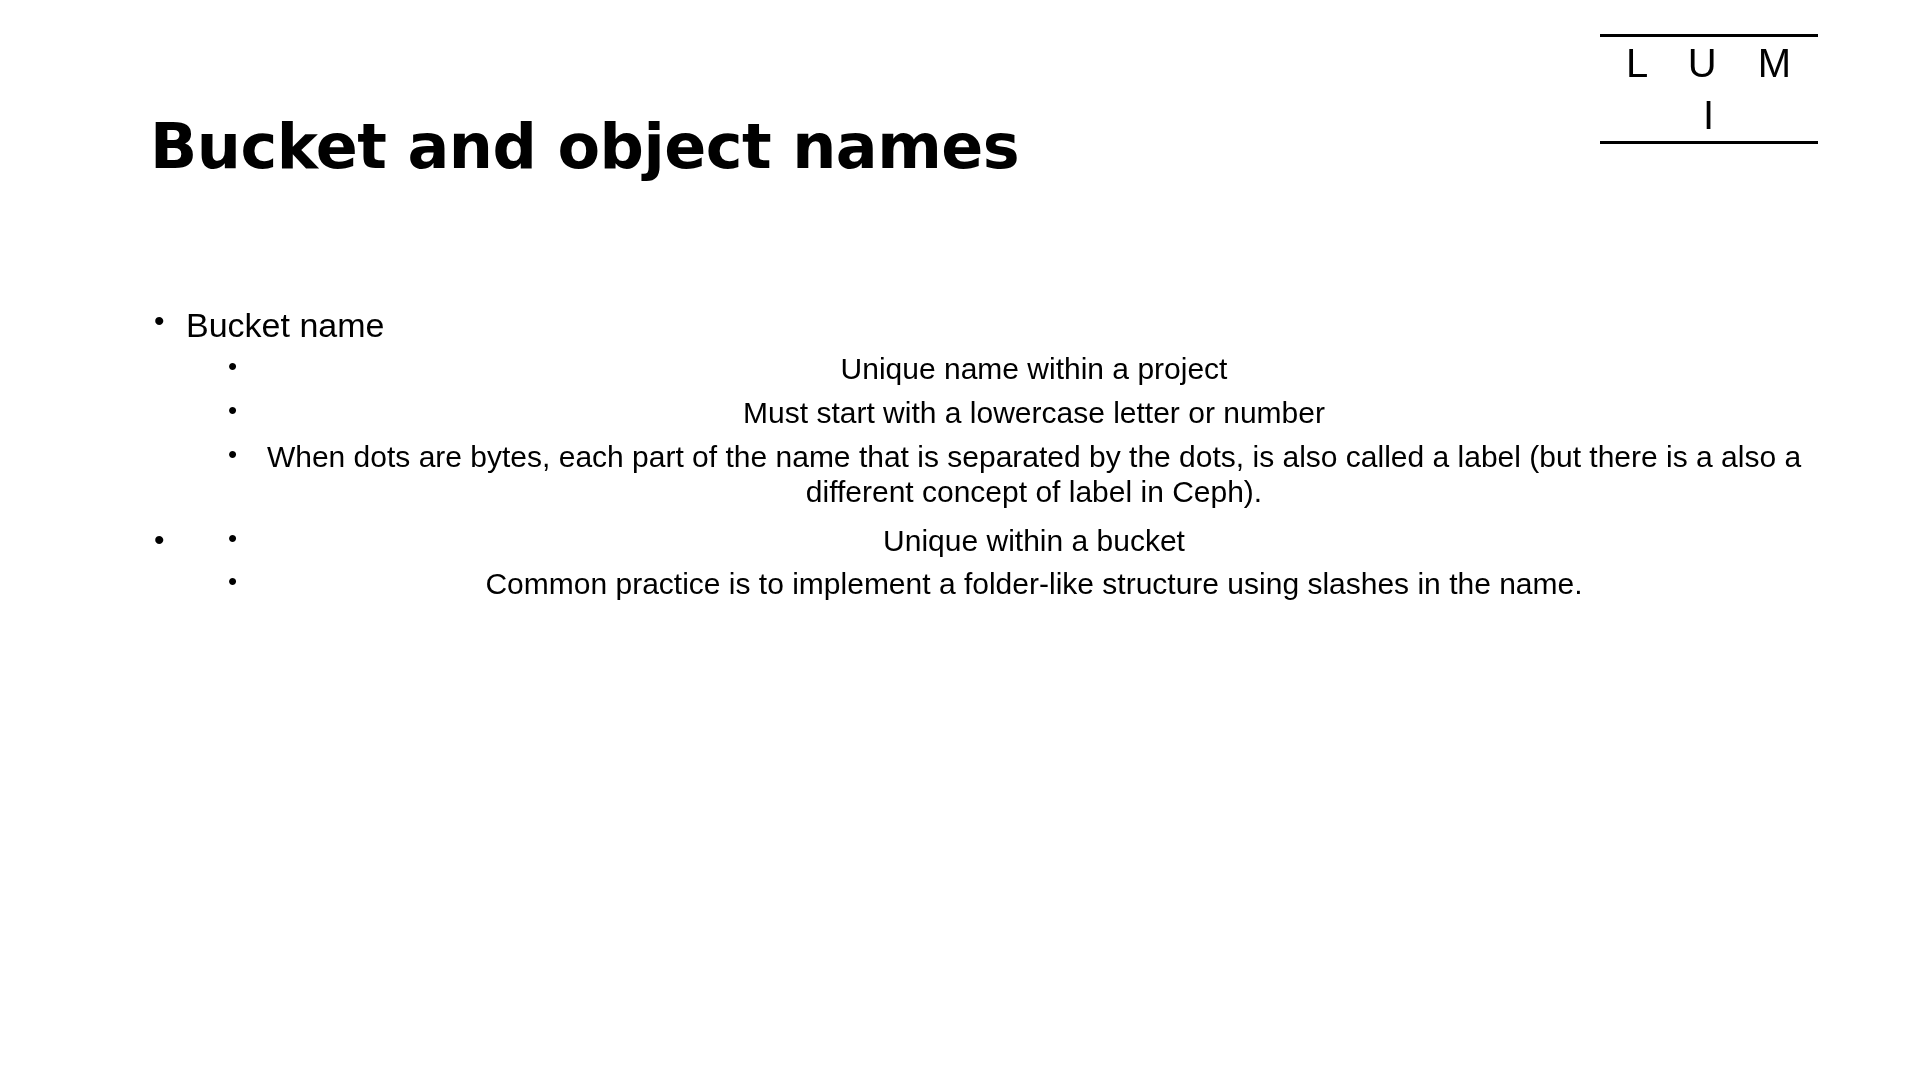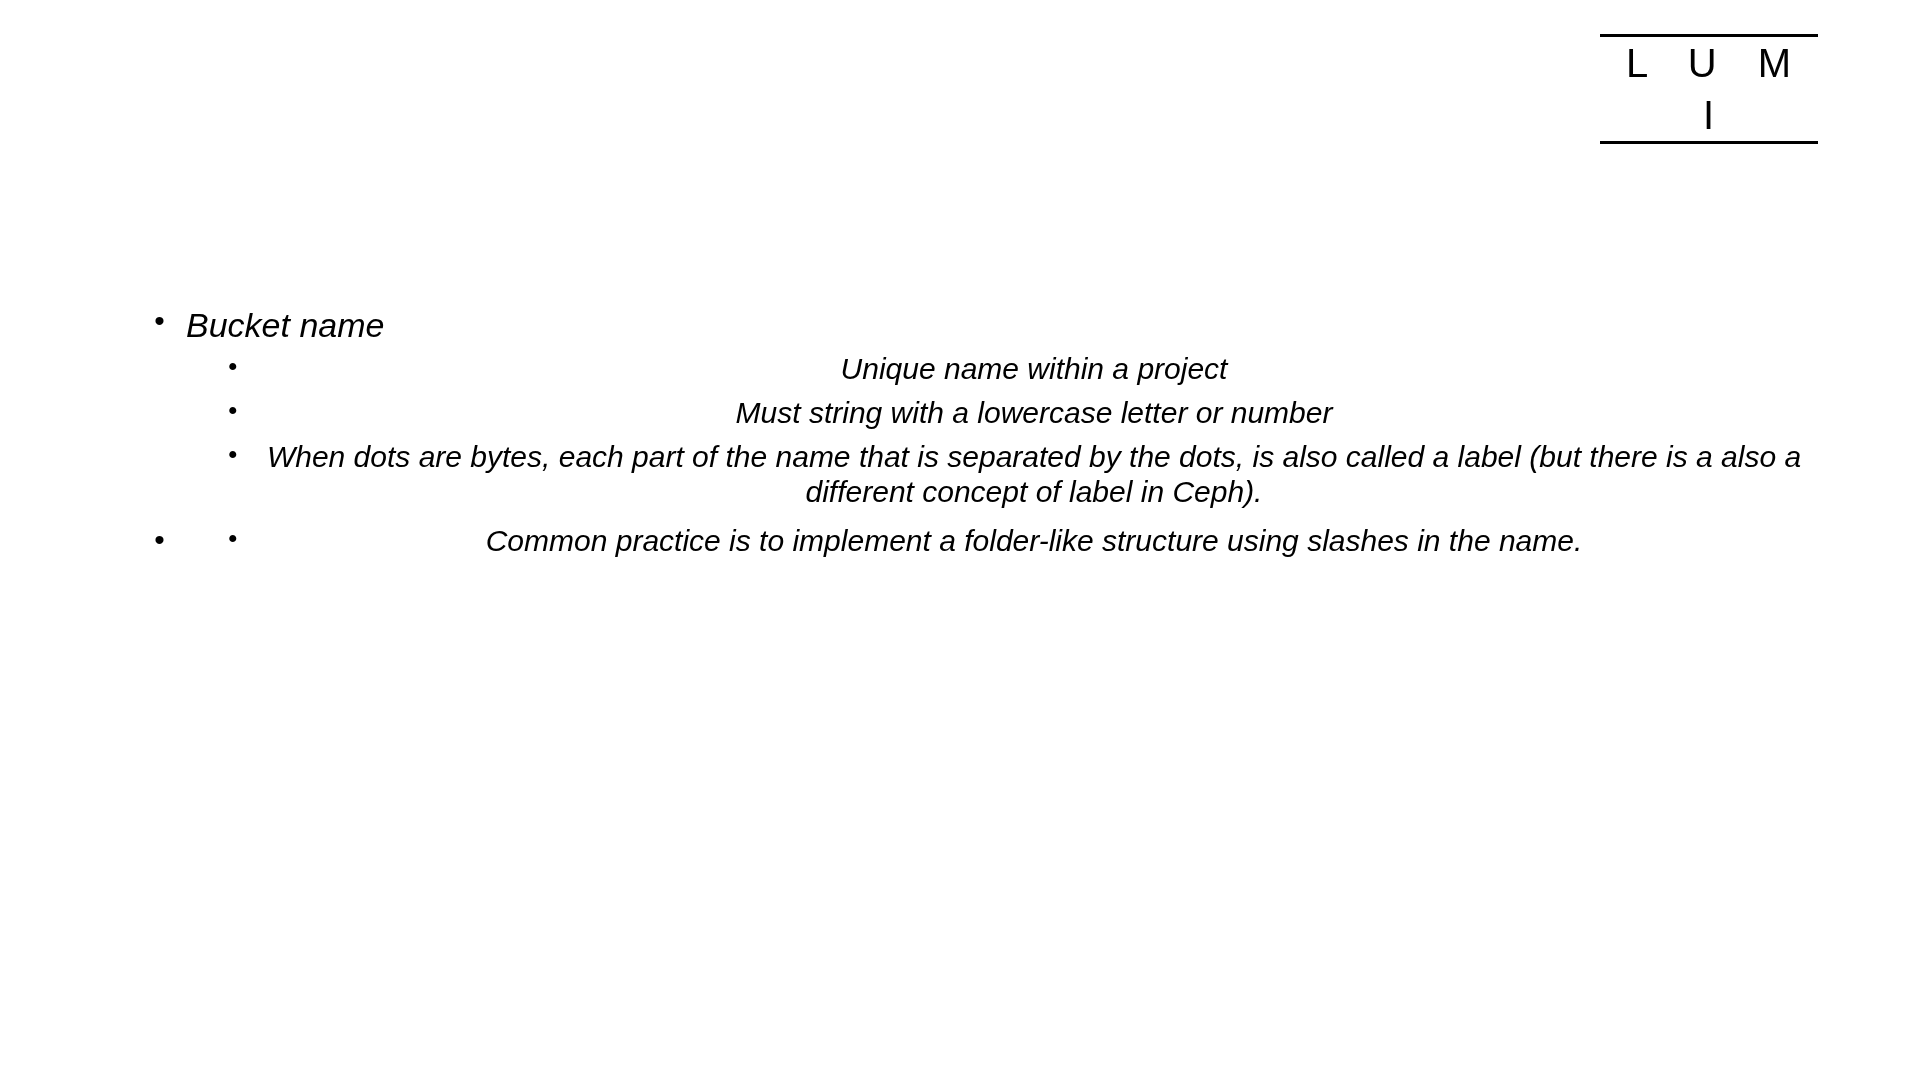--- a/index.html
+++ b/index.html
@@ -66,21 +66,20 @@
     position: absolute;
     top: 305px;
     left: 150px;
     width: 1660px;
   }
 
   ul.lvl1 {
     list-style: none;
     margin: 0;
     padding: 0;
-    font-style: italic;
   }
   li.l1 {
     position: relative;
     padding-left: 36px;
     font-size: 34px;
     line-height: 1.22;
     margin-bottom: 2px;
   }
   li.l1 > .l1text {
     display: block;
@@ -119,35 +118,37 @@
 <body>
 
 <div class="slide">
 
   <div class="logo">
     <div class="logo-rule"></div>
     <div class="logo-text">L U M I</div>
     <div class="logo-rule"></div>
   </div>
 
+  <div class="title">Bucket and object names</div>
 
   <div class="body-area">
     <ul class="lvl1">
 
       <li class="l1">
         <span class="l1text">Bucket name</span>
         <ul class="lvl2">
           <li class="l2">Unique name within a project</li>
-          <li class="l2">Must string with a lowercase letter or number</li>
+          <li class="l2">Must start with a lowercase letter or number</li>
           <li class="l2">When dots are bytes, each part of the name that is separated by the dots, is also called a label (but there is a also a different concept of label in Ceph).</li>
         </ul>
       </li>
 
       <li class="l1">
         <ul class="lvl2">
+          <li class="l2">Unique within a bucket</li>
           <li class="l2">Common practice is to implement a folder-like structure using slashes in the name.</li>
         </ul>
       </li>
 
     </ul>
   </div>
 
 </div>
 
 </body></html>

